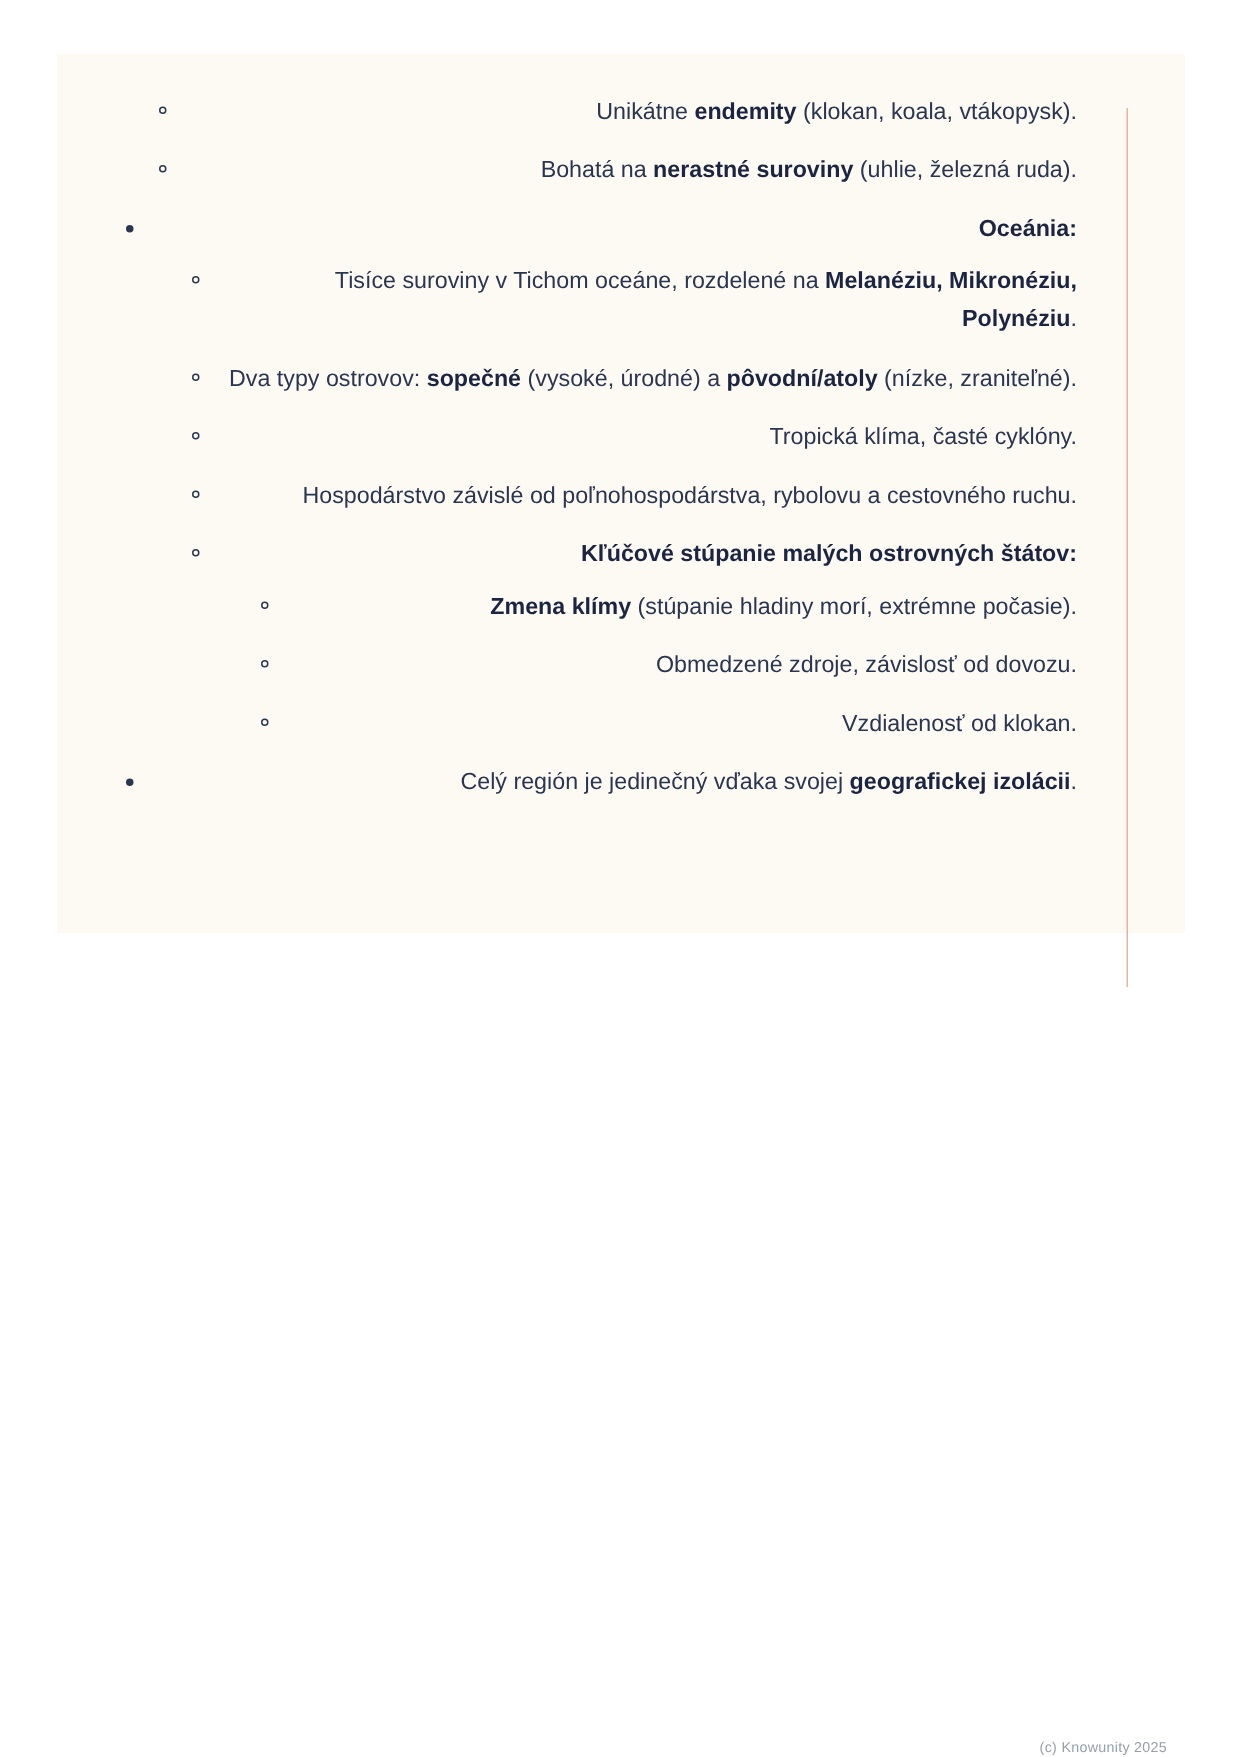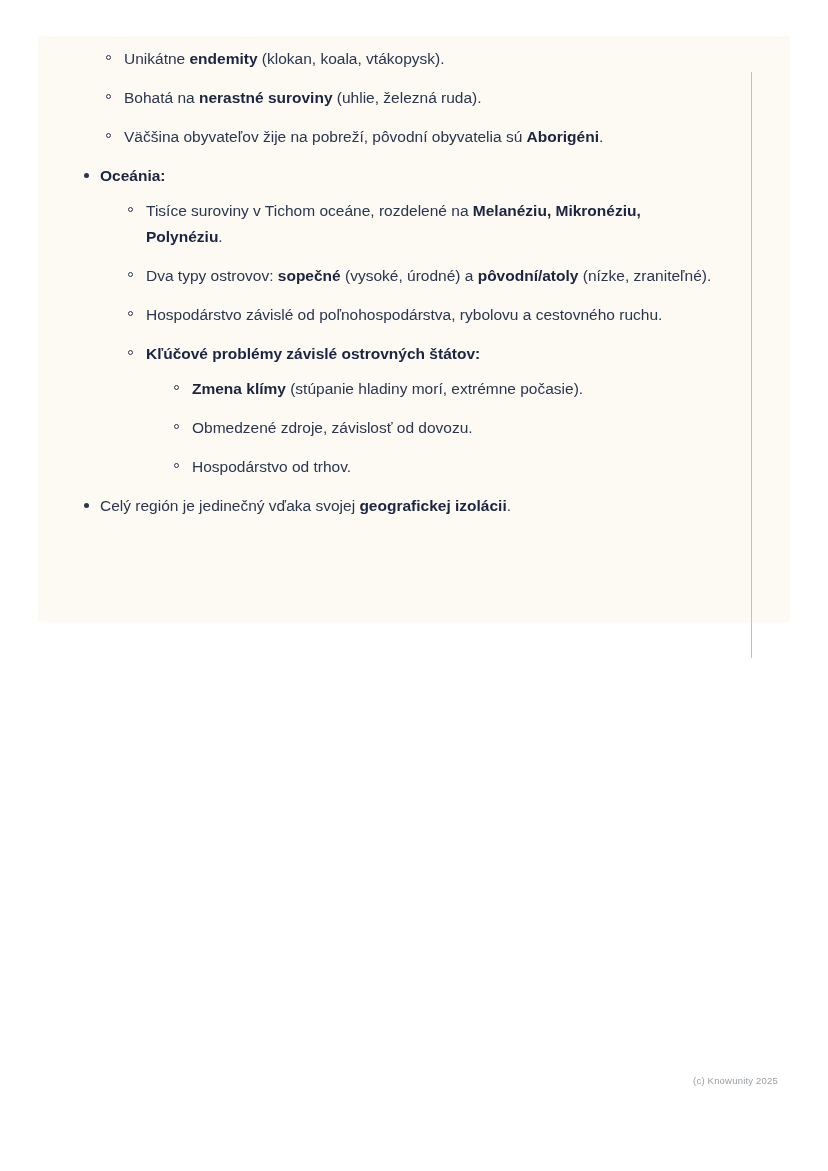--- a/index.html
+++ b/index.html
@@ -30,22 +30,23 @@
     right: 38px;
     top: 36px;
     width: 1px;
     height: 586px;
     background: #e0b6a0;
   }
 
   .content {
     position: absolute;
     left: 40px;
-    top: 0px;
+    top: 16px;
     width: 640px;
+    text-align: right;
   }
 
   ul {
     list-style: none;
     margin: 0;
     padding: 0;
   }
 
   li {
     position: relative;
@@ -94,46 +95,46 @@
   }
 
   b, .b {
     font-weight: bold;
     color: #1b2440;
   }
 
   .footer {
     position: absolute;
     right: 50px;
-    top: 1075px;
+    top: 1160px;
     font-size: 9.5px;
     color: #9aa0a6;
     letter-spacing: 0.2px;
   }
 </style>
 </head>
 <body>
 
 <div class="page">
   <div class="page-accent"></div>
   <div class="content">
     <ul class="lvl1" id="outline-root">
         <ul class="lvl2">
           <li><span><span>Unikátne </span><b>endemity</b><span> (klokan, koala, vtákopysk).</span></span></li>
           <li><span><span>Bohatá na </span><b>nerastné suroviny</b><span> (uhlie, železná ruda).</span></span></li>
-          <li><span><span>Väčšina obyvateľov žije na pobreží, pôvodní obyvatelia sú </span><b>Aborigéni</b><span>.</span></span></li>
         </ul>
         <li><span><b>Oceánia:</b></span><ul class="lvl2">
             <li><span><span>Tisíce suroviny v Tichom oceáne, rozdelené na </span><b>Melanéziu, Mikronéziu, Polynéziu</b><span>.</span></span></li>
             <li><span><span>Dva typy ostrovov: </span><b>sopečné</b><span> (vysoké, úrodné) a </span><b>pôvodní/atoly</b><span> (nízke, zraniteľné).</span></span></li>
+            <li><span><span>Tropická klíma, časté cyklóny.</span></span></li>
             <li><span><span>Hospodárstvo závislé od poľnohospodárstva, rybolovu a cestovného ruchu.</span></span></li>
-            <li><span><b>Kľúčové problémy závislé ostrovných štátov:</b></span><ul class="lvl3">
+            <li><span><b>Kľúčové stúpanie malých ostrovných štátov:</b></span><ul class="lvl3">
                 <li><span><b>Zmena klímy</b><span> (stúpanie hladiny morí, extrémne počasie).</span></span></li>
                 <li><span><span>Obmedzené zdroje, závislosť od dovozu.</span></span></li>
-                <li><span><span>Hospodárstvo od trhov.</span></span></li>
+                <li><span><span>Vzdialenosť od klokan.</span></span></li>
               </ul></li>
           </ul></li>
         <li><span><span>Celý región je jedinečný vďaka svojej </span><b>geografickej izolácii</b><span>.</span></span></li>
       </ul>
   </div>
 </div>
 
 <div class="footer">(c) Knowunity 2025</div>
 
 </body></html>

